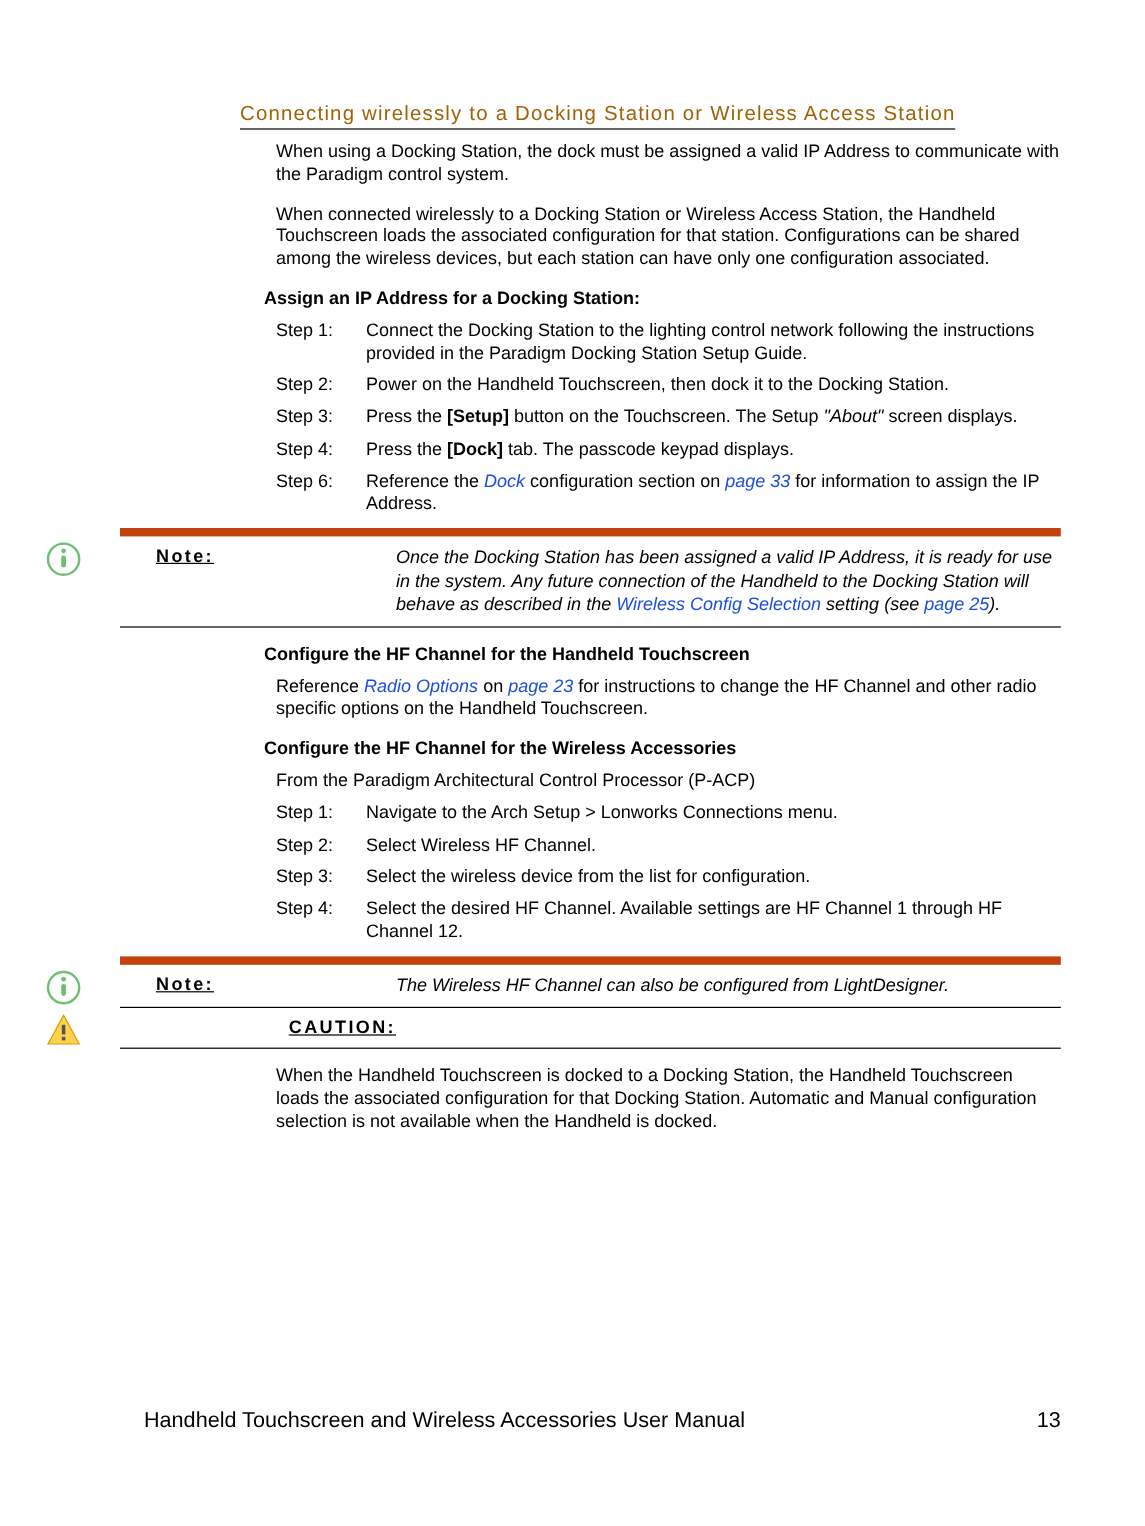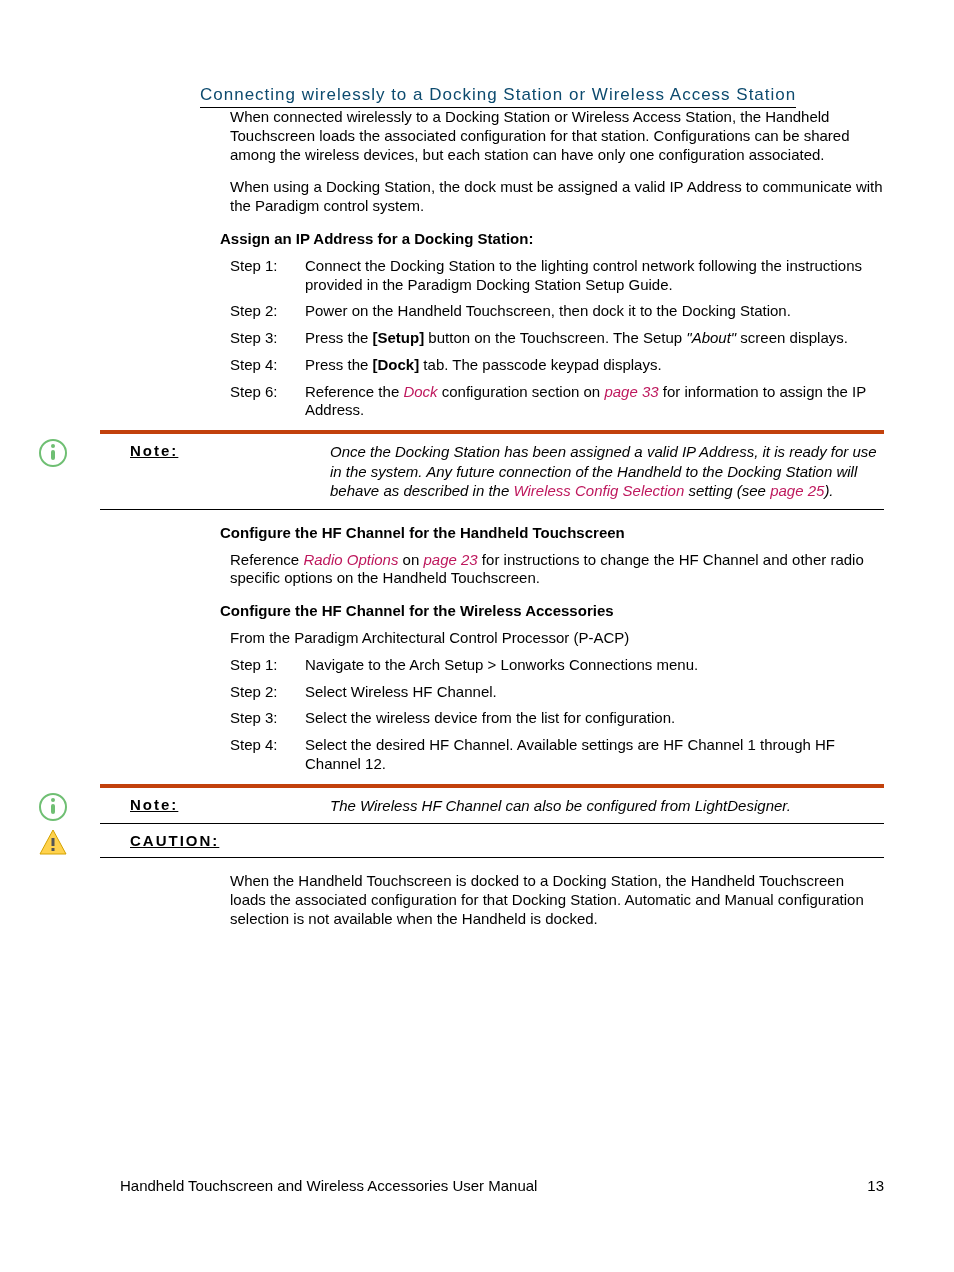--- a/index.html
+++ b/index.html
@@ -16,24 +16,24 @@
     position: relative;
     box-sizing: border-box;
     padding: 85px 70px 50px 70px;
   }
   .content {
     margin-left: 130px;
   }
   .section-heading {
     font-size: 17px;
     letter-spacing: 1px;
-    color: #0c4a6e;
+    color: #a16207;
     border-bottom: 1px solid #000;
     display: inline-block;
-    margin-bottom: 0;
+    margin-bottom: 10px;
     padding-bottom: 2px;
   }
   .body-text {
     margin: 0 0 14px 30px;
     line-height: 1.25;
   }
   .subhead {
     font-weight: bold;
     margin: 0 0 10px 20px;
   }
@@ -46,25 +46,25 @@
     line-height: 1.25;
   }
   .step-label {
     width: 75px;
     flex-shrink: 0;
   }
   .step-text {
     flex: 1;
   }
   .link {
-    color: #be185d;
+    color: #1d4ed8;
     font-style: italic;
   }
   .note-block {
-    border-top: 4px solid #c2410c;
+    border-top: 7px solid #c2410c;
     border-bottom: 1px solid #000;
     margin: 8px 0 14px 0;
     padding: 8px 0;
     position: relative;
   }
   .note-row {
     display: flex;
     align-items: flex-start;
   }
   .note-icon {
@@ -99,35 +99,35 @@
     font-style: italic;
   }
   .bold { font-weight: bold; }
   .footer {
     position: absolute;
     bottom: 78px;
     left: 70px;
     right: 70px;
     display: flex;
     justify-content: space-between;
-    font-size: 15px;
+    font-size: 18px;
     padding-left: 50px;
   }
   svg { display: block; }
 </style>
 </head>
 <body>
 
 <div class="page">
   <div class="content">
 
     <div class="section-heading">Connecting wirelessly to a Docking Station or Wireless Access Station</div>
 
+    <p class="body-text">When using a Docking Station, the dock must be assigned a valid IP Address to communicate with the Paradigm control system.</p>
     <p class="body-text">When connected wirelessly to a Docking Station or Wireless Access Station, the Handheld Touchscreen loads the associated configuration for that station. Configurations can be shared among the wireless devices, but each station can have only one configuration associated.</p>
-    <p class="body-text">When using a Docking Station, the dock must be assigned a valid IP Address to communicate with the Paradigm control system.</p>
 
     <p class="subhead">Assign an IP Address for a Docking Station:</p>
 
     <div class="steps">
       <div class="step-row">
         <div class="step-label">Step 1:</div>
         <div class="step-text">Connect the Docking Station to the lighting control network following the instructions provided in the Paradigm Docking Station Setup Guide.</div>
       </div>
       <div class="step-row">
         <div class="step-label">Step 2:</div>
@@ -213,21 +213,21 @@
 
     <div class="note-block" style="margin-left:-100px; border-top:none; margin-top:-14px;">
       <div class="note-icon">
         <svg width="30" height="30">
             <polygon points="15,2 28,26 2,26" fill="#ffd24d" stroke="#d4a200" stroke-width="1"></polygon>
             <rect x="13.5" y="10" width="3" height="8" fill="#555"></rect>
             <rect x="13.5" y="20" width="3" height="3" fill="#555"></rect>
           </svg>
       </div>
       <div class="note-row">
-        <div class="caution-label" style="width:230px;">CAUTION:</div>
+        <div class="caution-label" style="width:230px;text-align:right;">CAUTION:</div>
       </div>
     </div>
 
     <p class="body-text">When the Handheld Touchscreen is docked to a Docking Station, the Handheld Touchscreen loads the associated configuration for that Docking Station. Automatic and Manual configuration selection is not available when the Handheld is docked.</p>
 
   </div>
 
   <div class="footer">
     <span>Handheld Touchscreen and Wireless Accessories User Manual</span>
     <span>13</span>

